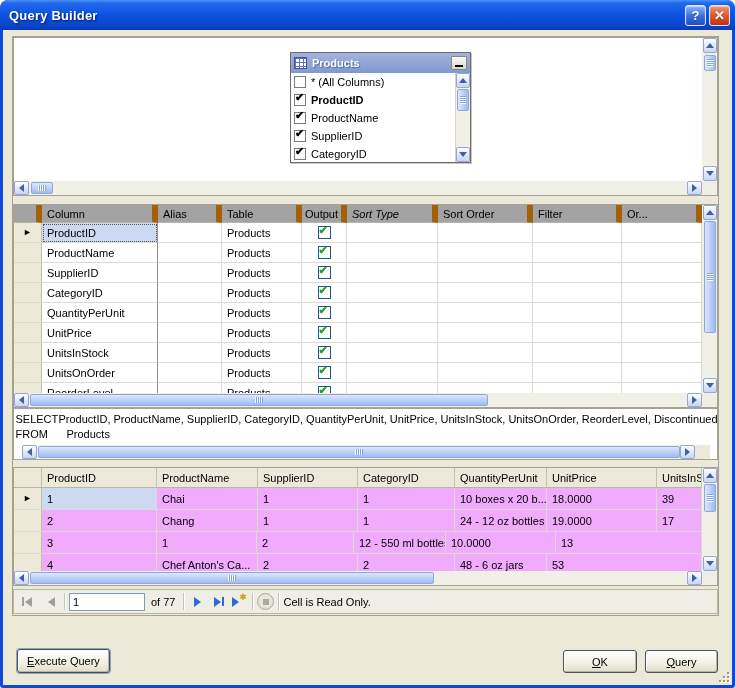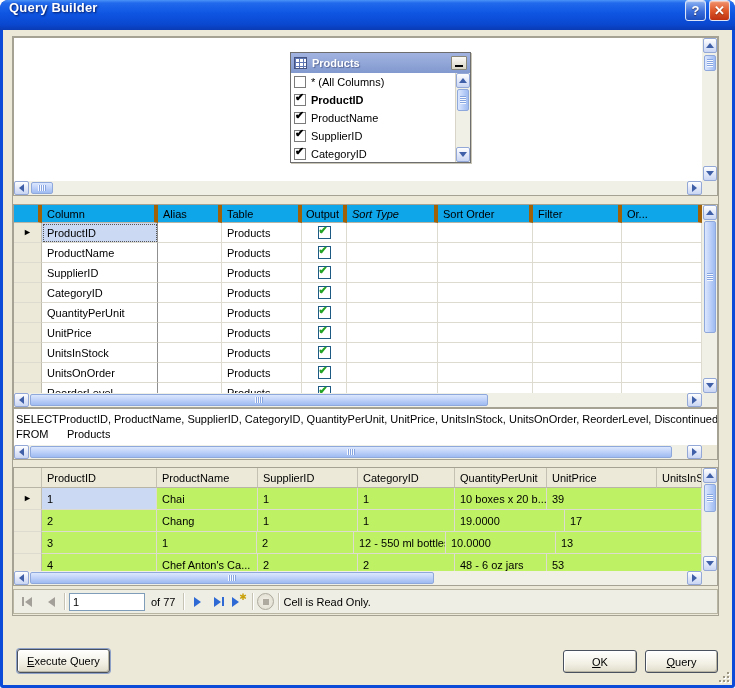--- a/index.html
+++ b/index.html
@@ -2,21 +2,21 @@
 <html><head>
 <meta charset="utf-8">
 <style>
   * { box-sizing: border-box; margin:0; padding:0; }
   html,body { width:735px; height:688px; }
   body { font-family:"Liberation Sans", sans-serif; font-size:11px; color:#000; background:#fff; }
 
   .dialog { position:relative; width:735px; height:688px; background:#0B4BD8; border-radius:8px 8px 3px 3px; overflow:hidden; }
   .titlebar { position:absolute; left:0; top:0; right:0; height:30px; border-radius:8px 8px 0 0;
     background:linear-gradient(180deg,#4A93F8 0%,#2169EC 10%,#0E55E2 45%,#0A47CF 82%,#0A3BB4 100%);
-    display:flex; align-items:flex-start; padding:0 5px; }
+    display:flex; align-items:center; padding:0 5px; }
   .win-title { color:#fff; font-weight:bold; font-size:13px; margin-left:4px; text-shadow:1px 1px 2px rgba(4,22,90,.9); letter-spacing:.2px; }
   .tb-btn { width:21px; height:21px; border:1px solid #dce6f8; border-radius:3px; margin-left:3px;
     display:flex; align-items:center; justify-content:center; box-shadow:inset 0 1px 1px rgba(255,255,255,.55); cursor:default; }
   .tb-btn.help { background:linear-gradient(180deg,#8FB4F2 0%,#3A6EDC 55%,#1D4FC0 100%); margin-left:auto; }
   .tb-btn.close { background:linear-gradient(180deg,#F0936F 0%,#E05A2B 50%,#BE3110 100%); }
   .tb-glyph { color:#fff; font-weight:bold; font-size:13px; line-height:1; text-shadow:0 1px 1px rgba(60,20,0,.5); }
 
   .body { position:absolute; left:3px; top:30px; right:3px; bottom:3px; background:#ECE9D8; }
 
   .qb-frame { position:absolute; left:9px; top:6px; width:707px; height:580px; border:1px solid #A5A294; background:transparent; }
@@ -61,57 +61,57 @@
   .cb { flex:none; width:12px; height:12px; border:1px solid #7B7B7B; background:#fff; position:relative; }
   .cb .bk-check { position:absolute; left:0px; top:-3px; font-size:11px; font-weight:bold; color:#000; line-height:1; }
   .fld-label { margin-left:5px; white-space:nowrap; }
   .fld-label.bold { font-weight:bold; }
   .list-vscroll { position:absolute; right:0; top:0; bottom:0; width:15px; border-left:1px solid #D8D5C8; }
 
   
   .gridpane { left:10px; top:174px; width:705px; height:204px; }
   .crit { background:#fff; overflow:hidden; display:flex; flex-direction:column; }
   .chead { display:flex; height:18px; flex:none; }
-  .chead > div { background:#0ea5e9; border-right:4px solid #a16207; border-bottom:1px solid #B8B5A6; display:flex; align-items:center; padding:0 5px; white-space:nowrap; overflow:hidden; }
+  .chead > div { background:#a3a3a3; border-right:6px solid #a16207; border-bottom:1px solid #B8B5A6; display:flex; align-items:center; padding:0 5px; white-space:nowrap; overflow:hidden; }
   .crow { display:flex; height:20px; flex:none; }
   .crow > div { background:#fff; border-right:1px solid #DDDAD0; border-bottom:1px solid #DDDAD0; display:flex; align-items:center; padding:0 5px; white-space:nowrap; overflow:hidden; }
   .cc-sel { width:28px; flex:none; }
   .crow .cc-sel { background:#ECE9D8; border-right:1px solid #C0BDAE; justify-content:center; padding:0; }
   .cc-col { width:116px; flex:none; }
   .crow .cc-col { border-right:1px solid #8F8F8F; }
   .cc-alias { width:64px; flex:none; }
   .cc-tbl { width:80px; flex:none; }
   .cc-out { width:45px; flex:none; justify-content:center !important; }
   .cc-st { width:91px; flex:none;font-style:italic; }
   .cc-so { width:95px; flex:none; }
   .cc-f { width:89px; flex:none; }
   .cc-or { flex:1; }
   .cell-sel { background:#CBD9F2 !important; outline:1px dotted #555; outline-offset:-2px; }
   .marker { font-size:9px; line-height:1; color:#000; }
   .xpcb { width:13px; height:13px; border:1px solid #1D5A83; background:#fff; position:relative; }
   .xpcb .g-check { position:absolute; left:0px; top:-2px; font-size:11px; font-weight:bold; color:#26A326; line-height:1; }
 
   
-  .sqlpane { left:10px; top:378px; width:705px; height:52px; display:flex; flex-direction:column; }
+  .sqlpane { left:10px; top:378px; width:705px; height:52px; display:flex; flex-direction:column;align-items:center; }
   .sql-text { flex:1; padding:3px 0 0 2px; overflow:hidden; }
   .sql-line { display:flex; line-height:15px; white-space:nowrap; }
   .sql-kw { flex:none; width:43px; }
   .sql-val { white-space:nowrap; overflow:hidden; }
   .sql-val.indent { margin-left:8px; }
   .sql-scrollrow { flex:none; height:14px; display:flex; }
   .sql-scrollrow .sbh { flex:1; }
   .sql-scrollrow .corner { width:15px; background:#ECE9D8; }
 
   
   .resultspane { left:10px; top:437px; width:705px; height:119px; }
   .res { background:#fff; overflow:hidden; display:flex; flex-direction:column; }
   .rhead { display:flex; height:20px; flex:none; }
   .rhead > div { background:#ECE9D8; border-right:1px solid #C4C1B2; border-bottom:1px solid #B8B5A6; display:flex; align-items:center; padding:0 5px; white-space:nowrap; overflow:hidden; }
   .rrow { display:flex; height:22px; flex:none; }
-  .rrow > div { background:#bef264; border-right:1px solid #DDDAD0; border-bottom:1px solid #DDDAD0; display:flex; align-items:center; padding:0 5px; white-space:nowrap; overflow:hidden; }
+  .rrow > div { background:#f0abfc; border-right:1px solid #DDDAD0; border-bottom:1px solid #DDDAD0; display:flex; align-items:center; padding:0 5px; white-space:nowrap; overflow:hidden; }
   .rc-sel { width:28px; flex:none; }
   .rrow .rc-sel { background:#ECE9D8; border-right:1px solid #C0BDAE; justify-content:center; padding:0; }
   .rc-0 { width:115px; flex:none; } .rc-1 { width:101px; flex:none; } .rc-2 { width:100px; flex:none; }
   .rc-3 { width:97px; flex:none; } .rc-4 { width:92px; flex:none; } .rc-5 { width:110px; flex:none; } .rc-6 { flex:1; }
   .rcell-sel { background:#CBD9F2 !important; }
 
   
   .navigator { position:absolute; left:10px; top:559px; width:705px; height:25px; background:#EFEEE5; border:1px solid #B8B5A2; display:flex; align-items:center; }
   .nav-btn { width:18px; height:18px; display:flex; align-items:center; justify-content:center; gap:1px; flex:none; }
   .nav-dis { color:#A3A099; }
@@ -462,29 +462,31 @@
 
         <div class="rrow">
           <div class="rc-sel">
               <span class="marker">►</span>
             </div>
           <div class="rc-0 rcell-sel">1</div>
           <div class="rc-1">Chai</div>
           <div class="rc-2">1</div>
           <div class="rc-3">1</div>
           <div class="rc-4">10 boxes x 20 b...</div>
+          <div class="rc-5">18.0000</div>
           <div class="rc-6">39</div>
         </div>
 
         <div class="rrow">
           <div class="rc-sel"></div>
           <div class="rc-0">2</div>
           <div class="rc-1">Chang</div>
           <div class="rc-2">1</div>
           <div class="rc-3">1</div>
+          <div class="rc-4">24 - 12 oz bottles</div>
           <div class="rc-5">19.0000</div>
           <div class="rc-6">17</div>
         </div>
 
         <div class="rrow">
           <div class="rc-sel"></div>
           <div class="rc-0">3</div>
           <div class="rc-2">1</div>
           <div class="rc-3">2</div>
           <div class="rc-4">12 - 550 ml bottles</div>

